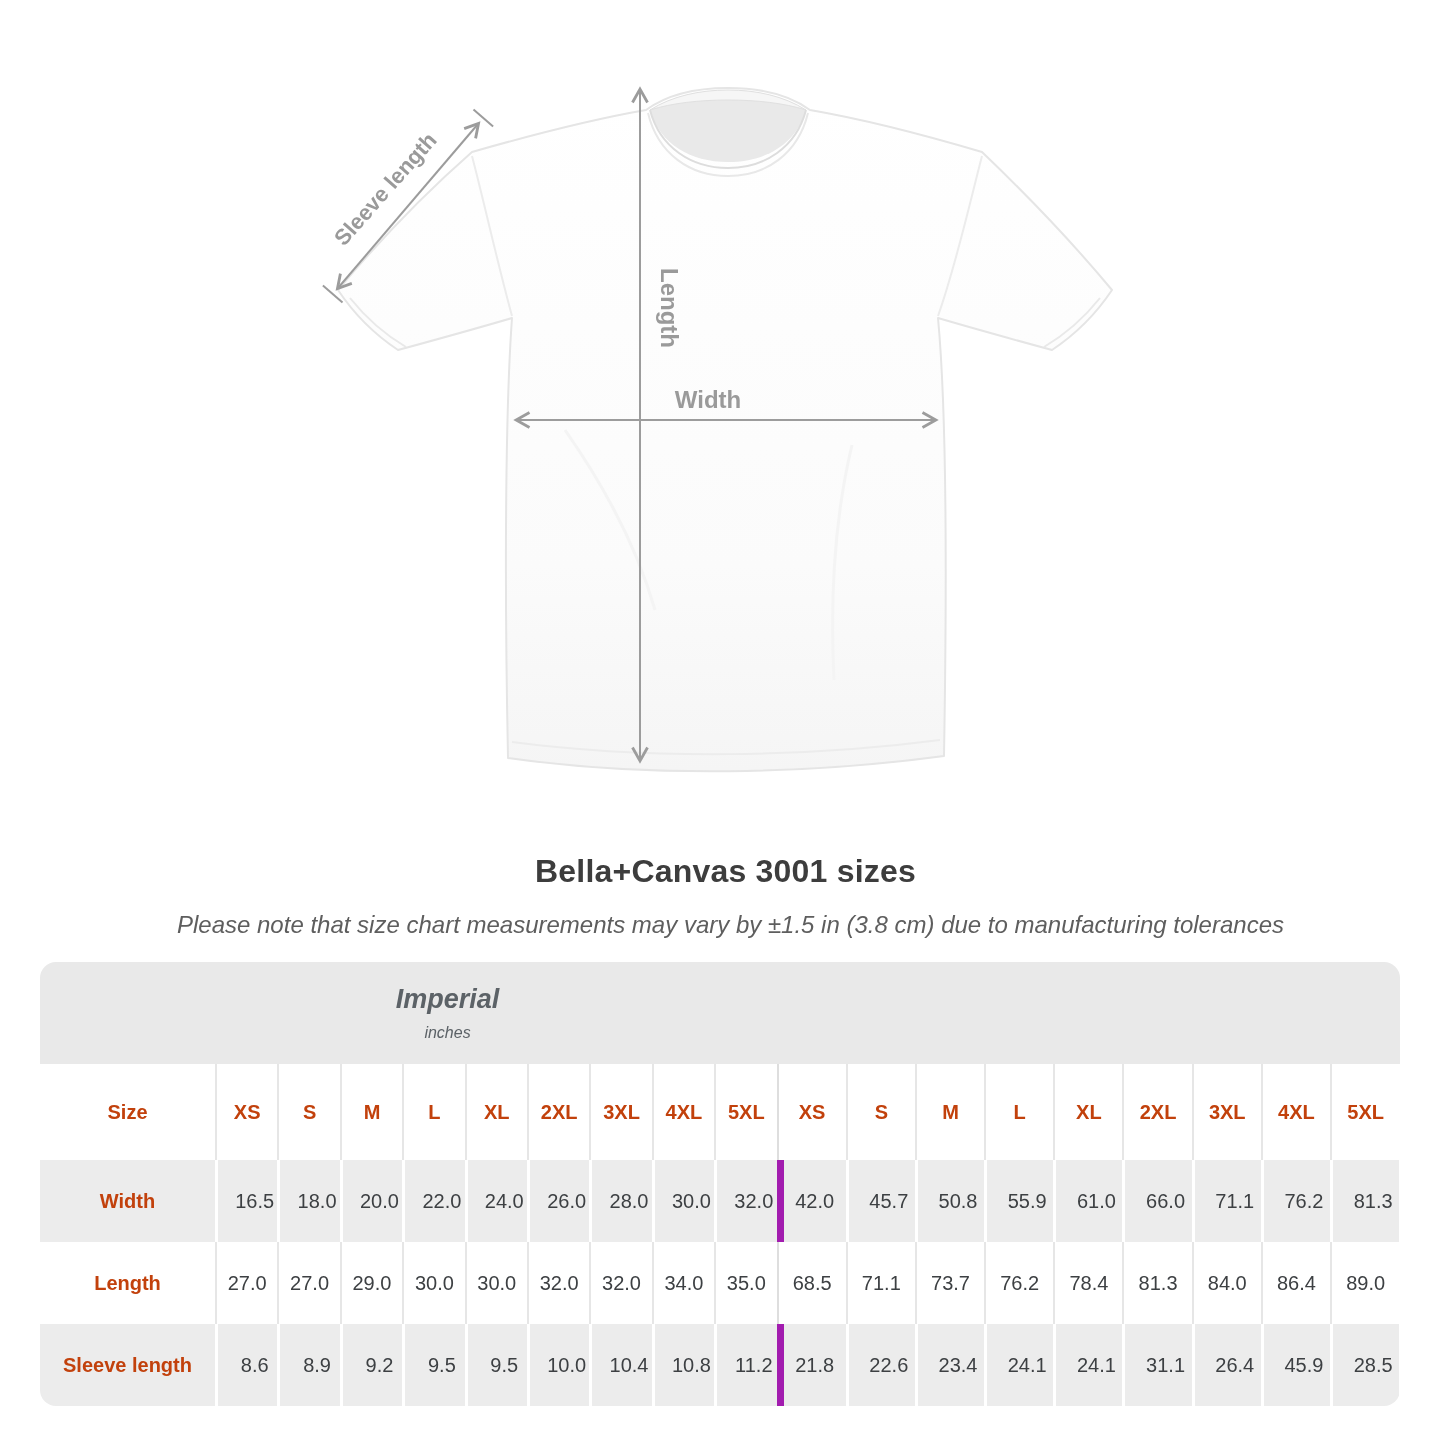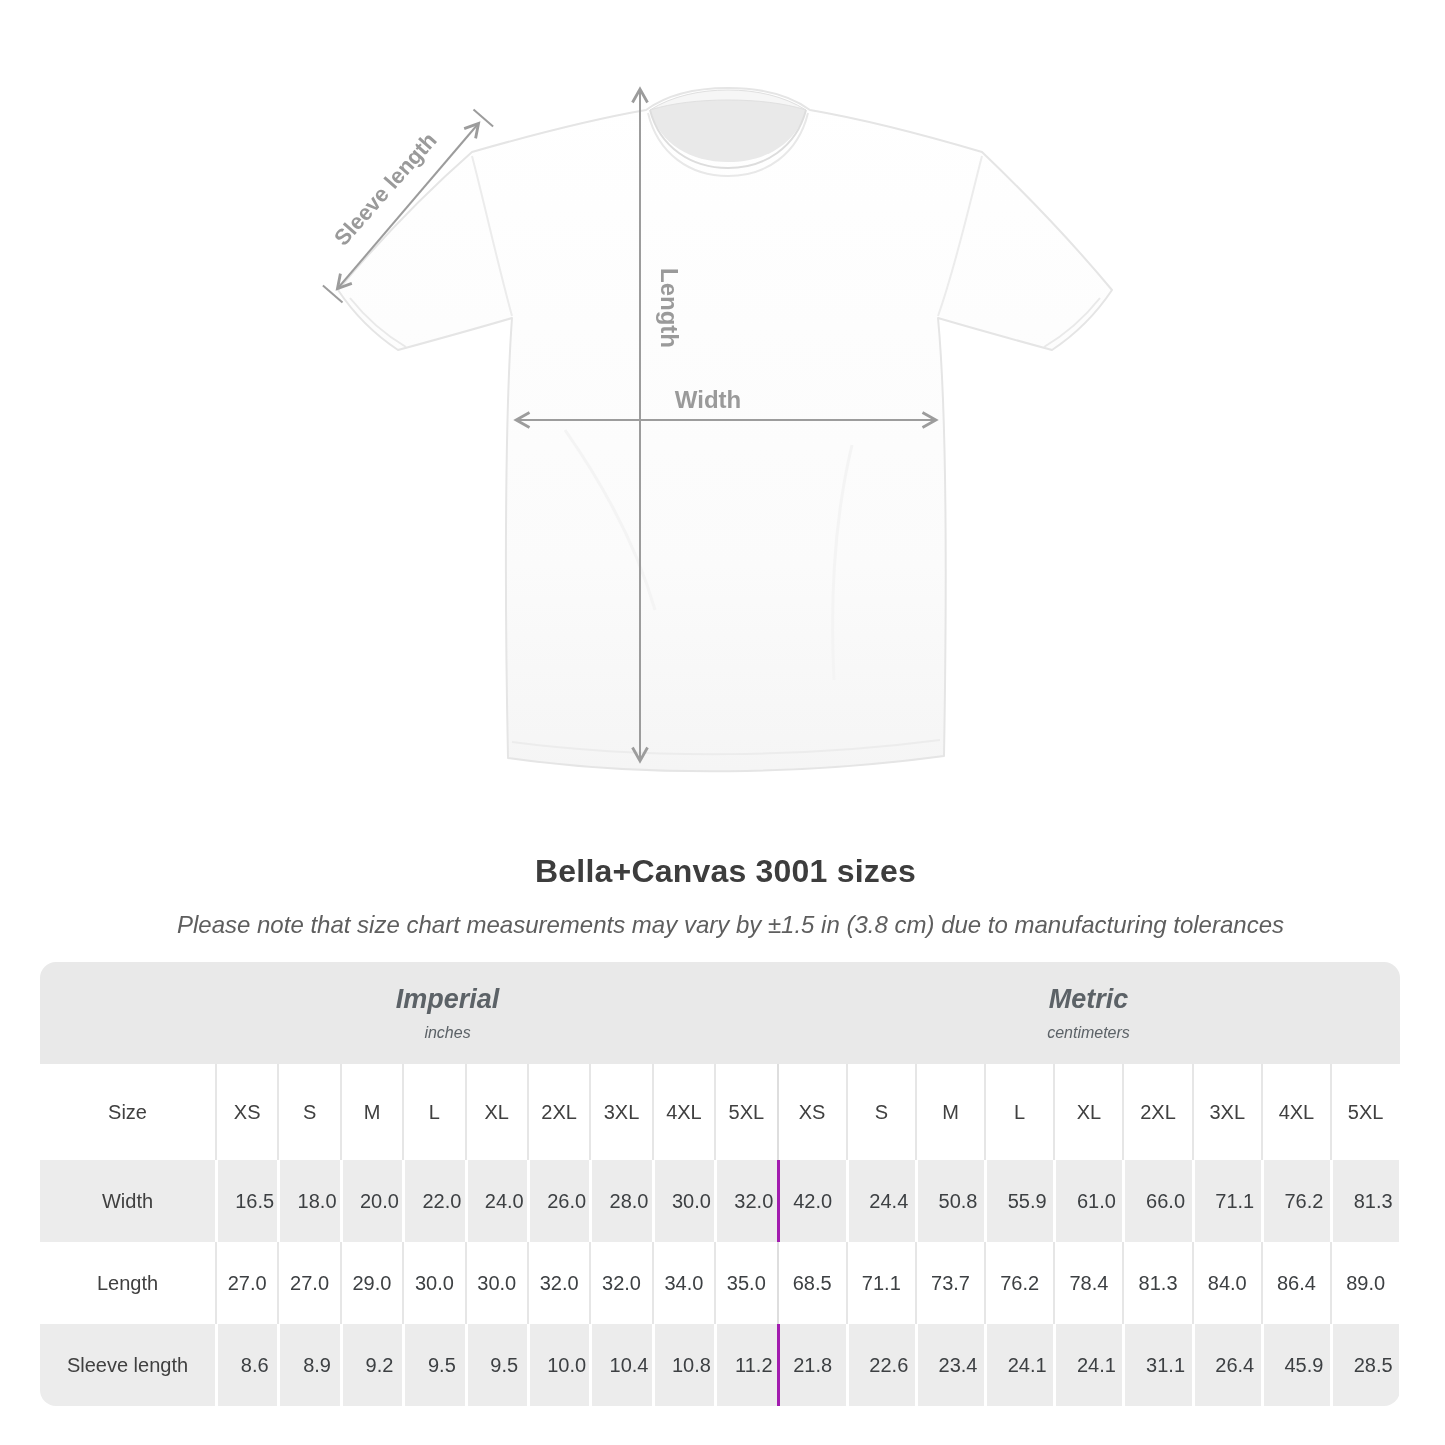--- a/index.html
+++ b/index.html
@@ -48,27 +48,27 @@
   .group-unit{font-size:16px;font-style:italic;}
   .grid{
     display:grid;
     grid-template-columns:175px repeat(9,62.4px) repeat(9,69.2px);
     grid-template-rows:96px 82px 82px 82px;
   }
   .cell{
     display:flex;align-items:center;justify-content:center;
     font-size:20px;
   }
-  .cell.hdr{font-weight:normal;color:#404040;}
+  .cell.hdr{font-weight:bold;color:#c2410c;}
   .cell.val{color:#3d4043;}
   .cell.grow{background:#ececec;}
   .cell.sep-w{border-left:2px solid #e6e6e6;}
   .cell.gs-w{border-left:2px solid #dedede;}
   .cell.sep-g{border-left:3px solid #ffffff;padding-left:14px;}
-  .cell.gs-g{border-left:3px solid #a21caf;}
+  .cell.gs-g{border-left:7px solid #a21caf;}
 </style>
 </head>
 <body>
 
 <div class="canvas">
 
   <svg class="diagram" width="1445" height="860" viewBox="0 0 1445 860">
     <defs>
       <linearGradient id="shirtG" x1="0" y1="0" x2="0" y2="1">
         <stop offset="0" stop-color="#ffffff"></stop>
@@ -138,24 +138,20 @@
   </svg>
 
   <h1 class="title">Bella+Canvas 3001 sizes</h1>
   <p class="subtitle">Please note that size chart measurements may vary by ±1.5 in (3.8 cm) due to manufacturing tolerances</p>
 
   <div class="table">
     <div class="group-row">
       <div class="group imperial">
         <div class="group-name">Imperial</div>
         <div class="group-unit">inches</div>
-      </div>
-      <div class="group metric">
-        <div class="group-name">Metric</div>
-        <div class="group-unit">centimeters</div>
       </div>
     </div>
     <div class="grid" id="size-grid">
         <div class="cell hdr">Size</div>
         <div class="cell hdr sep-w">XS</div>
         <div class="cell hdr sep-w">S</div>
         <div class="cell hdr sep-w">M</div>
         <div class="cell hdr sep-w">L</div>
         <div class="cell hdr sep-w">XL</div>
         <div class="cell hdr sep-w">2XL</div>
@@ -175,21 +171,21 @@
         <div class="cell val grow sep-g">16.5</div>
         <div class="cell val grow sep-g">18.0</div>
         <div class="cell val grow sep-g">20.0</div>
         <div class="cell val grow sep-g">22.0</div>
         <div class="cell val grow sep-g">24.0</div>
         <div class="cell val grow sep-g">26.0</div>
         <div class="cell val grow sep-g">28.0</div>
         <div class="cell val grow sep-g">30.0</div>
         <div class="cell val grow sep-g">32.0</div>
         <div class="cell val grow gs-g">42.0</div>
-        <div class="cell val grow sep-g">24.4</div>
+        <div class="cell val grow sep-g">45.7</div>
         <div class="cell val grow sep-g">50.8</div>
         <div class="cell val grow sep-g">55.9</div>
         <div class="cell val grow sep-g">61.0</div>
         <div class="cell val grow sep-g">66.0</div>
         <div class="cell val grow sep-g">71.1</div>
         <div class="cell val grow sep-g">76.2</div>
         <div class="cell val grow sep-g">81.3</div>
         <div class="cell hdr ">Length</div>
         <div class="cell val  sep-w">27.0</div>
         <div class="cell val  sep-w">27.0</div>

